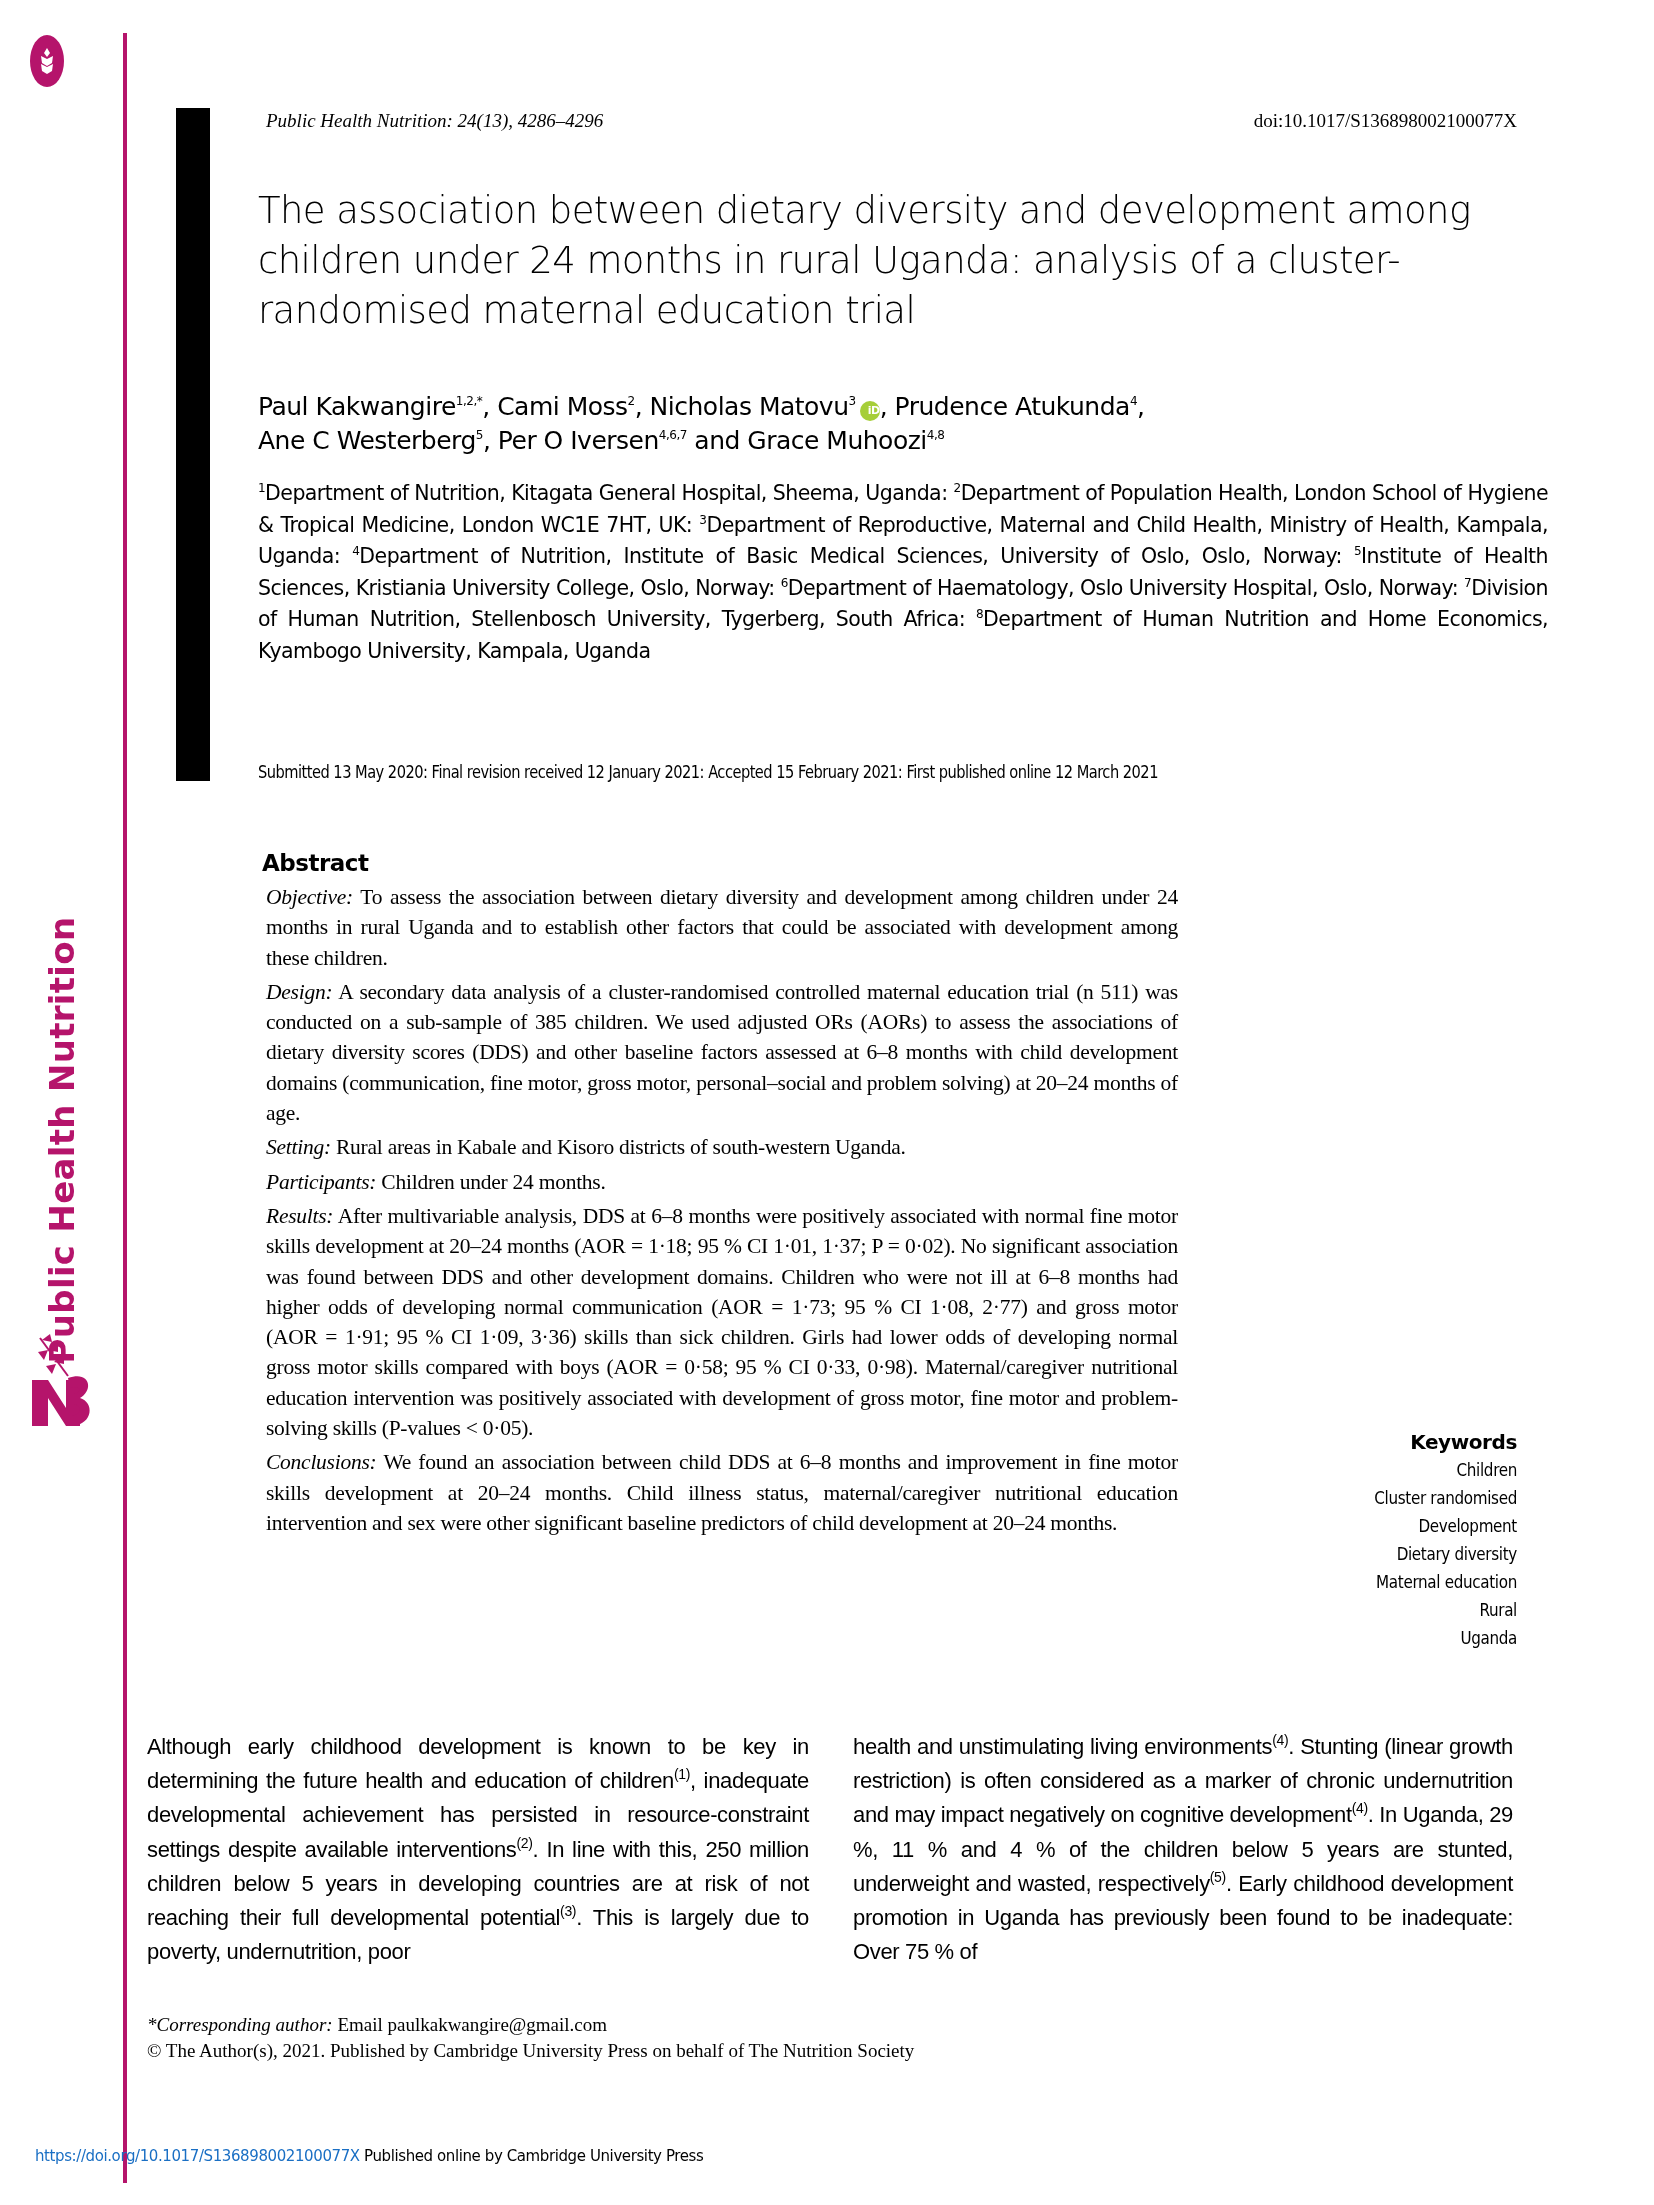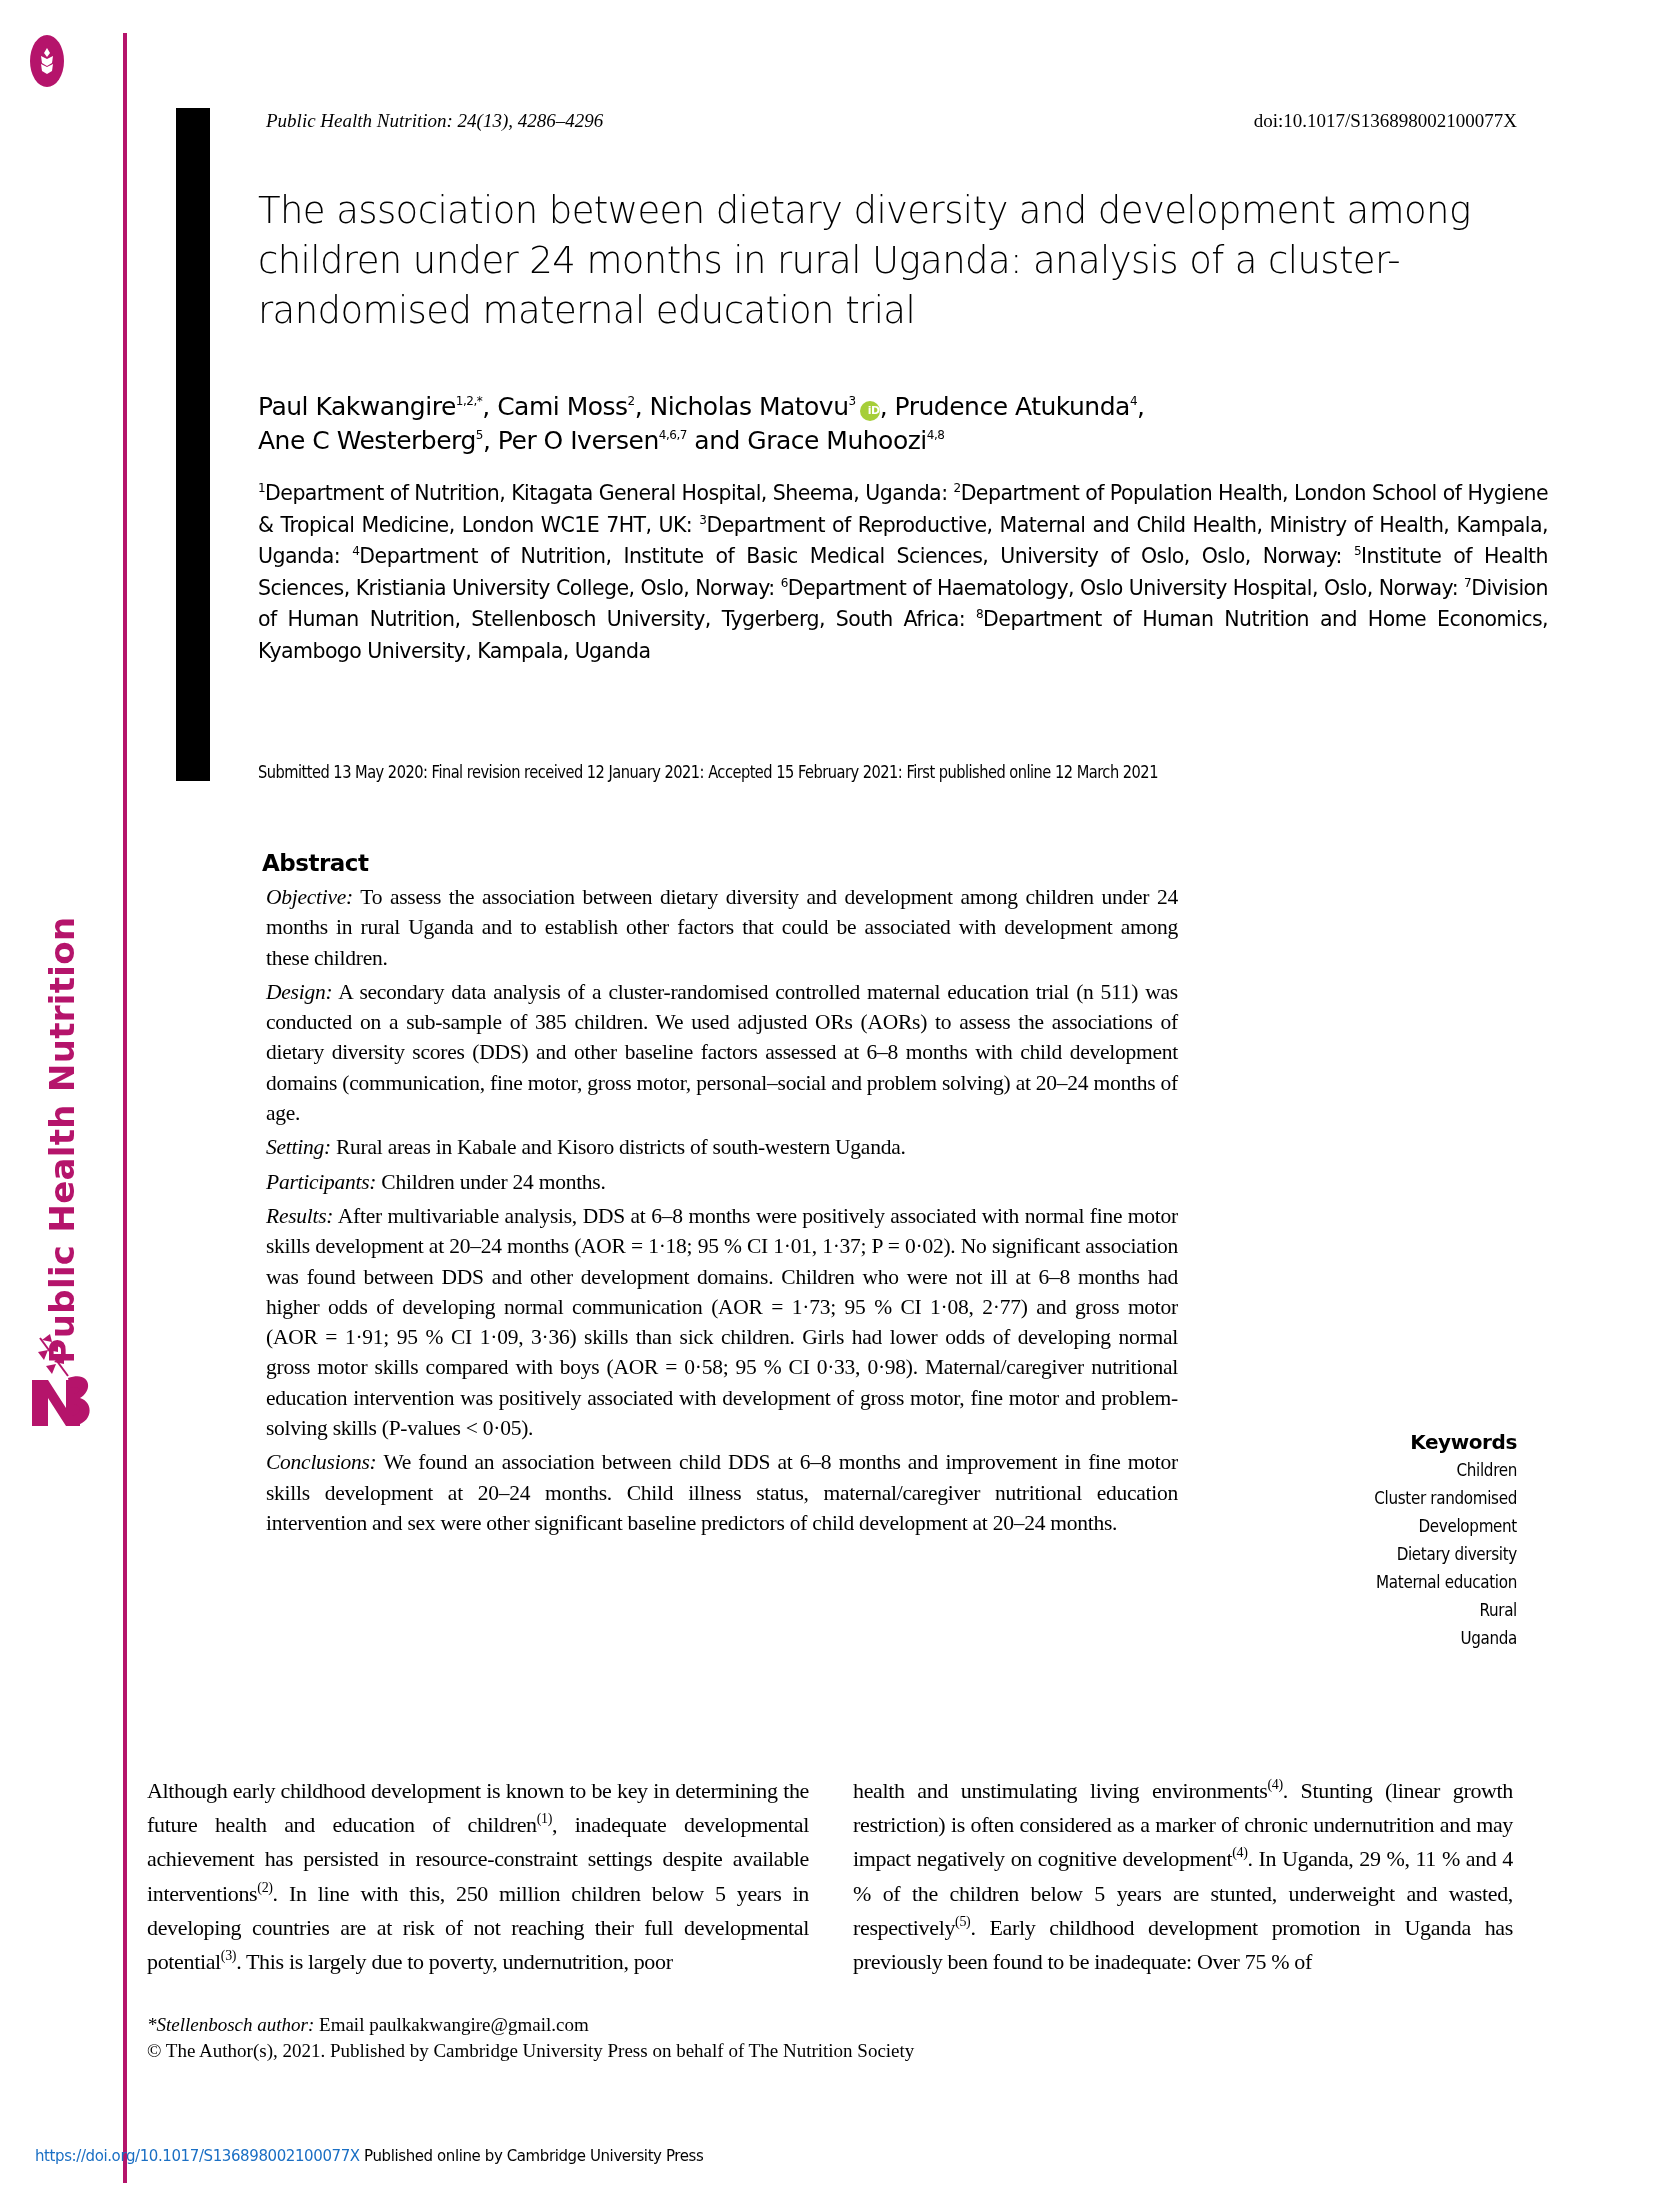--- a/index.html
+++ b/index.html
@@ -38,21 +38,21 @@
   #abstract-body { font-family: "Liberation Serif", serif; font-size: 21.5px; line-height: 30.3px; text-align: justify; letter-spacing: -0.25px; }
   #abstract-body p { margin: 4px; }
   #abstract-body .lead { font-style: italic; }
 
   
   #keywords { position: absolute; right: 137px; top: 1428px; text-align: right; font-family: "DejaVu Sans", sans-serif; font-size: 18.5px; line-height: 28px; letter-spacing: -0.4px; }
   #keywords-heading { font-weight: bold; font-size: 20px; }
   #keywords .kw { transform: scaleX(0.82); transform-origin: right center; display: block; }
 
   
-  .col { position: absolute; top: 1730px; width: 662px; font-family: Liberation Serif, serif; font-size: 22px; line-height: 34.2px; text-align: justify; letter-spacing: -0.35px; margin-top: 44px; }
+  .col { position: absolute; top: 1730px; width: 662px; font-family: Liberation Sans, sans-serif; font-size: 22px; line-height: 34.2px; text-align: justify; letter-spacing: -0.35px; }
   #col-left { left: 147px; }
   #col-right { left: 853px; width: 660px; }
   .col sup { font-size: 14px; vertical-align: 9px; line-height: 0; }
 
   
   #footnotes { position: absolute; left: 147px; top: 2012px; font-family: "Liberation Serif", serif; font-size: 19px; line-height: 26px; }
   #footnotes i { font-style: italic; }
 
   
   #bottom-line { position: absolute; left: 14px; top: 2147px; font-family: "DejaVu Sans", sans-serif; font-size: 15px; letter-spacing: -0.4px; white-space: nowrap; }
@@ -125,21 +125,21 @@
       <span class="kw">Rural</span>
       <span class="kw">Uganda</span>
     </div>
 </div>
 
 <div id="col-left" class="col"><span>Although early childhood development is known to be key in determining the future health and education of children</span><sup>(1)</sup><span>, inadequate developmental achievement has persisted in resource-constraint settings despite available interventions</span><sup>(2)</sup><span>. In line with this, 250 million children below 5 years in developing countries are at risk of not reaching their full developmental potential</span><sup>(3)</sup><span>. This is largely due to poverty, undernutrition, poor</span></div>
 <div id="col-right" class="col"><span>health and unstimulating living environments</span><sup>(4)</sup><span>. Stunting (linear growth restriction) is often considered as a marker of chronic undernutrition and may impact negatively on cognitive development</span><sup>(4)</sup><span>. In Uganda, 29 %, 11 % and 4 % of the children below 5 years are stunted, underweight and wasted, respectively</span><sup>(5)</sup><span>. Early childhood development promotion in Uganda has previously been found to be inadequate: Over 75 % of</span></div>
 
 <div id="footnotes">
   <div>
-    <i>*Stellenbosch author:</i>
+    <i>*Corresponding author:</i>
     <span>Email paulkakwangire@gmail.com</span>
   </div>
   <div>© The Author(s), 2021. Published by Cambridge University Press on behalf of The Nutrition Society</div>
 </div>
 
 <div id="bottom-line">
   <a id="bottom-link" href="#" style="color: rgb(26, 111, 196);">https://doi.org/10.1017/S136898002100077X</a>
   <span>Published online by Cambridge University Press</span>
 </div>
 

